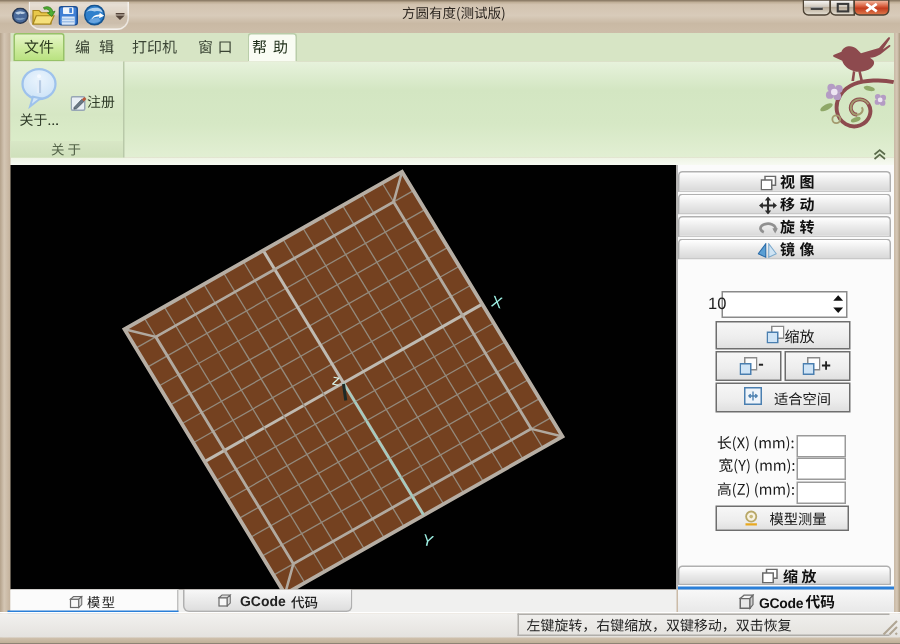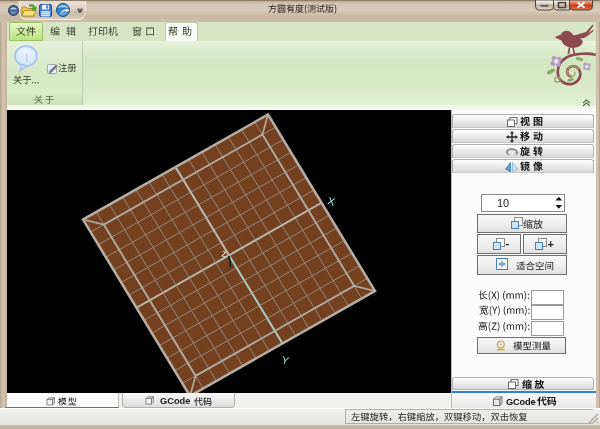--- a/index.html
+++ b/index.html
@@ -209,21 +209,21 @@
     </svg>
     <div class="abs" style="left:452px;top:159px;width:142px;height:13.5px;background:linear-gradient(#ffffff,#ebebeb 50%,#d9d9d9);border:1px solid #b0b0b0;border-bottom:1px solid #c8c8c8;border-radius:3px 3px 0 0"></div>
     <svg class="abs" style="left:505px;top:162px" width="13" height="10">
       <path d="M5.5 0.5 V9.5 L0.5 7.2 Z" fill="#5a9fd4" stroke="#2a6ba8" stroke-width=".7"></path>
       <path d="M7.5 0.5 V9.5 L12.5 7.2 Z" fill="#cfe4f4" stroke="#7aa8cc" stroke-width=".7"></path>
     </svg>
     <svg style="position:absolute;left:519.5px;top:160.0px;overflow:visible" width="28" height="14">
       <path transform="translate(0,10.0)" d="M5.6 -2.9H8.1V-2.5H5.6ZM5.6 -4H8.1V-3.6H5.6ZM6.1 -7H7.7C7.6 -6.7 7.5 -6.4 7.4 -6.1H6.4C6.4 -6.4 6.3 -6.7 6.1 -7ZM6.2 -8.3 6.3 -7.9H4.5V-7H5.9L5.1 -6.8C5.2 -6.6 5.3 -6.4 5.4 -6.1H4.2V-5.1H9.6V-6.1H8.4L8.8 -6.8L7.9 -7H9.3V-7.9H7.5C7.4 -8.1 7.3 -8.4 7.2 -8.6ZM4.6 -4.8V-1.8H5.4C5.3 -0.8 5 -0.3 3.6 0C3.8 0.2 4.1 0.7 4.2 0.9C6 0.4 6.4 -0.4 6.5 -1.8H7.1V-0.4C7.1 0.5 7.3 0.8 8.1 0.8C8.3 0.8 8.6 0.8 8.8 0.8C9.5 0.8 9.7 0.5 9.8 -0.6C9.5 -0.7 9.1 -0.8 8.9 -1C8.8 -0.2 8.8 -0.1 8.7 -0.1C8.6 -0.1 8.4 -0.1 8.3 -0.1C8.2 -0.1 8.2 -0.1 8.2 -0.4V-1.8H9.2V-4.8ZM0.5 -3.6V-2.5H1.7V-1.2C1.7 -0.7 1.3 -0.4 1.1 -0.2C1.3 0.1 1.6 0.6 1.7 0.9C1.9 0.7 2.2 0.4 4.2 -0.7C4.1 -1 4 -1.4 3.9 -1.8L2.8 -1.2V-2.5H4.1V-3.6H2.8V-4.6H3.8V-5.7H1.3C1.5 -5.9 1.7 -6.2 1.9 -6.5H3.9V-7.5H2.4C2.5 -7.7 2.6 -8 2.7 -8.2L1.6 -8.5C1.3 -7.6 0.8 -6.7 0.2 -6.2C0.4 -5.9 0.7 -5.3 0.8 -5L1 -5.3V-4.6H1.7V-3.6Z M17.9 -6.9H19.4C19.3 -6.7 19.2 -6.5 19 -6.4H17.5C17.7 -6.5 17.8 -6.7 17.9 -6.9ZM15.3 -8.5C14.8 -7 14 -5.6 13.2 -4.7C13.4 -4.4 13.7 -3.8 13.8 -3.5C14 -3.7 14.2 -3.9 14.4 -4.2V0.9H15.5V-6L15.5 -6C15.8 -5.8 16.1 -5.5 16.3 -5.2L16.6 -5.5V-4H17.8C17.4 -3.7 16.7 -3.4 15.8 -3.1C16 -2.9 16.3 -2.6 16.5 -2.4C17.3 -2.7 17.9 -3 18.4 -3.3L18.6 -3.1C18 -2.5 16.9 -2 15.9 -1.8C16.1 -1.6 16.4 -1.3 16.6 -1.1C17.4 -1.3 18.3 -1.9 19 -2.4L19.1 -2.1C18.4 -1.4 17 -0.7 15.8 -0.4C16 -0.1 16.3 0.2 16.5 0.5C17.4 0.1 18.4 -0.4 19.3 -1.1C19.3 -0.7 19.2 -0.4 19.1 -0.3C19 -0.1 18.9 -0.1 18.7 -0.1C18.5 -0.1 18.3 -0.1 18.1 -0.1C18.2 0.2 18.3 0.6 18.3 0.9C18.5 0.9 18.8 0.9 18.9 0.9C19.3 0.9 19.6 0.8 19.9 0.5C20.3 0 20.5 -1 20.2 -2L20.5 -2.2C20.8 -1.1 21.3 -0.2 22.1 0.3C22.2 0 22.6 -0.4 22.8 -0.6C22.2 -1 21.7 -1.7 21.4 -2.6C21.7 -2.7 22 -2.9 22.3 -3.1L21.6 -3.8C21.1 -3.5 20.5 -3.1 19.9 -2.8C19.7 -3.2 19.4 -3.6 19.1 -3.9L19.2 -4H22.1V-6.4H20.3C20.5 -6.7 20.8 -7 21 -7.3L20.3 -7.8L20.1 -7.8H18.6L18.8 -8.3L17.7 -8.5C17.3 -7.7 16.6 -6.7 15.5 -6C15.9 -6.7 16.2 -7.4 16.5 -8.1ZM17.6 -5.5H18.9C18.9 -5.3 18.8 -5.1 18.6 -4.9H17.6ZM19.9 -5.5H21V-4.9H19.7C19.8 -5.1 19.9 -5.3 19.9 -5.5Z" fill="#111111"></path>
     </svg>
     <div class="abs" style="left:481px;top:194px;width:84px;height:18px;background:#fff;border:1px solid #8a8a8a"></div>
-    <div class="abs" style="left:497px;top:196.5px;width:20px;height:12px;font:11px 'Liberation Sans';color:#222">10</div>
+    <div class="abs" style="left:472px;top:196.5px;width:20px;height:12px;font:11px 'Liberation Sans';color:#222">10</div>
     <svg class="abs" style="left:555px;top:196px" width="8" height="14">
       <path d="M0.5 4.5 L3.8 0.8 L7.1 4.5 Z" fill="#111"></path>
       <path d="M0.5 9 L3.8 12.7 L7.1 9 Z" fill="#111"></path>
     </svg>
     <div class="abs" style="left:477px;top:213.5px;width:90px;height:19.5px;background:linear-gradient(#f7f7f7,#ededed 60%,#e0e0e0);border:1px solid #6e6e6e"></div>
     <svg class="abs" style="left:511px;top:217px" width="12" height="12">
       <rect x="3.5" y="0.5" width="8" height="8" fill="#fdfdfd" stroke="#8a8a8a"></rect>
       <rect x="0.5" y="4.5" width="7" height="7" fill="#cfe4f6" stroke="#4a7fb0"></rect>
     </svg>
     <svg style="position:absolute;left:523.0px;top:218.0px;overflow:visible" width="22" height="14">

